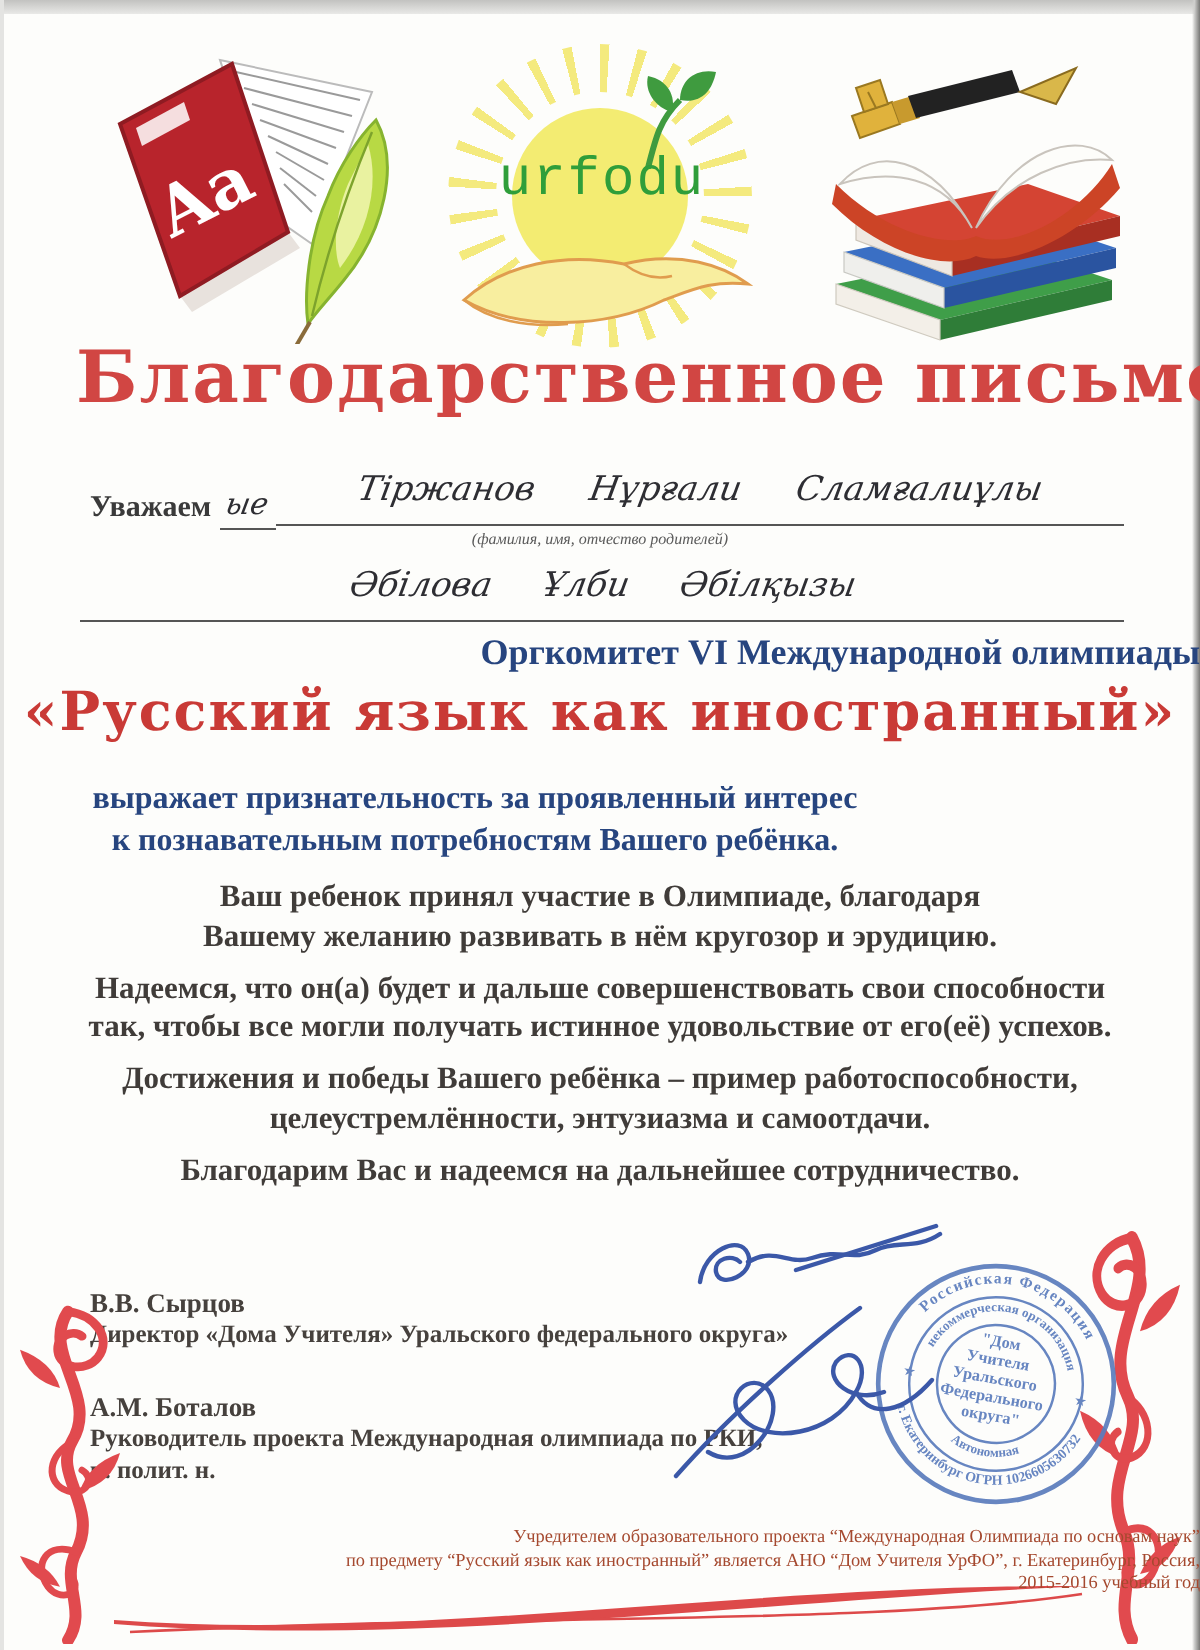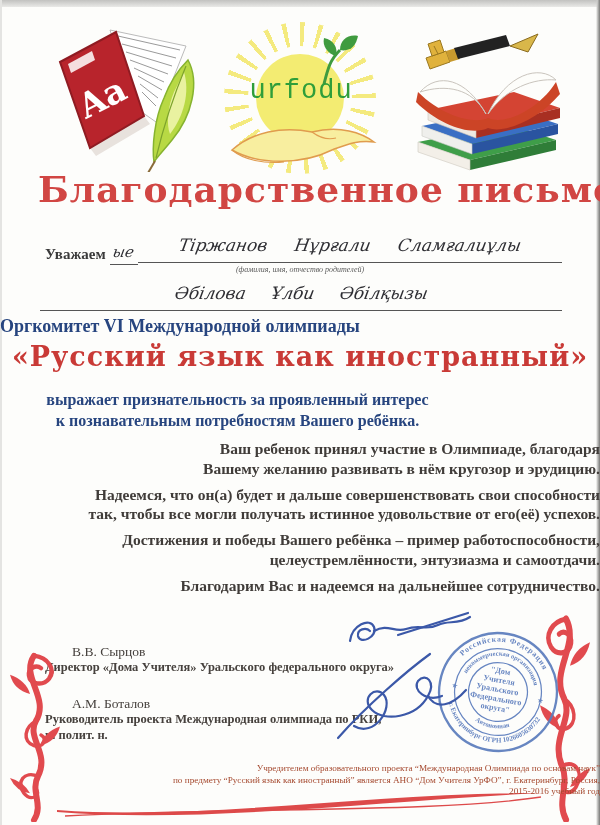--- a/index.html
+++ b/index.html
@@ -26,31 +26,31 @@
   
   .hand{font-family:"DejaVu Serif",serif;font-style:italic;color:#2e2e33;display:inline-block;transform:skewX(-10deg);}
   #salut-label{left:45px;top:246px;font-size:15px;font-weight:bold;color:#3a3a3a;}
   #salut-suffix{left:110px;top:243px;width:28px;height:21px;border-bottom:1px solid #555;text-align:center;font-size:15px;}
   #parent-line1{left:138px;top:228px;width:424px;height:34px;border-bottom:1px solid #555;
     text-align:center;font-size:17px;line-height:34px;word-spacing:22px;}
   #parent-caption{left:100px;top:265px;width:400px;text-align:center;font-size:8px;font-style:italic;color:#5a5a5a;}
   #parent-line2{left:40px;top:276px;width:522px;height:34px;border-bottom:1px solid #555;
     text-align:center;font-size:17px;line-height:34px;word-spacing:20px;}
   
-  #org-line{left:0;top:316px;width:600px;text-align:left;font-size:18px;font-weight:bold;color:#27457f;}
+  #org-line{left:0;top:316px;width:600px;text-align:right;font-size:18px;font-weight:bold;color:#27457f;}
   #subject-title{left:0;top:341px;width:600px;text-align:center;font-size:27px;font-weight:bold;
     color:#c93a36;letter-spacing:1px;font-family:"DejaVu Serif",serif;}
   #gratitude{left:0;top:389px;width:475px;text-align:center;font-size:16px;font-weight:bold;
     color:#27457f;line-height:21px;}
   
-  #paragraphs{left:0;top:439px;width:600px;text-align:right;font-size:15.5px;font-weight:bold;
+  #paragraphs{left:0;top:439px;width:600px;text-align:center;font-size:15.5px;font-weight:bold;
     color:#403c39;line-height:19.5px;}
   .para{margin-bottom:6.5px;}
   
-  .sig-name{font-size:13.5px;font-weight:normal;color:#46413d;margin-left:27px;}
+  .sig-name{font-size:13.5px;font-weight:bold;color:#46413d;}
   .sig-role{font-size:12.5px;font-weight:bold;color:#46413d;}
   #sig1-name{left:45px;top:644px;}
   #sig1-role{left:45px;top:660px;}
   #sig2-name{left:45px;top:696px;}
   #sig2-role1{left:45px;top:712px;}
   #sig2-role2{left:45px;top:728px;}
   #signature1{left:340px;top:605px;width:135px;height:55px;z-index:5;}
   #signature2{left:330px;top:648px;width:140px;height:95px;z-index:5;}
   #stamp{left:436px;top:630px;width:124px;height:124px;transform:rotate(10deg);z-index:4;opacity:.92;}
   

